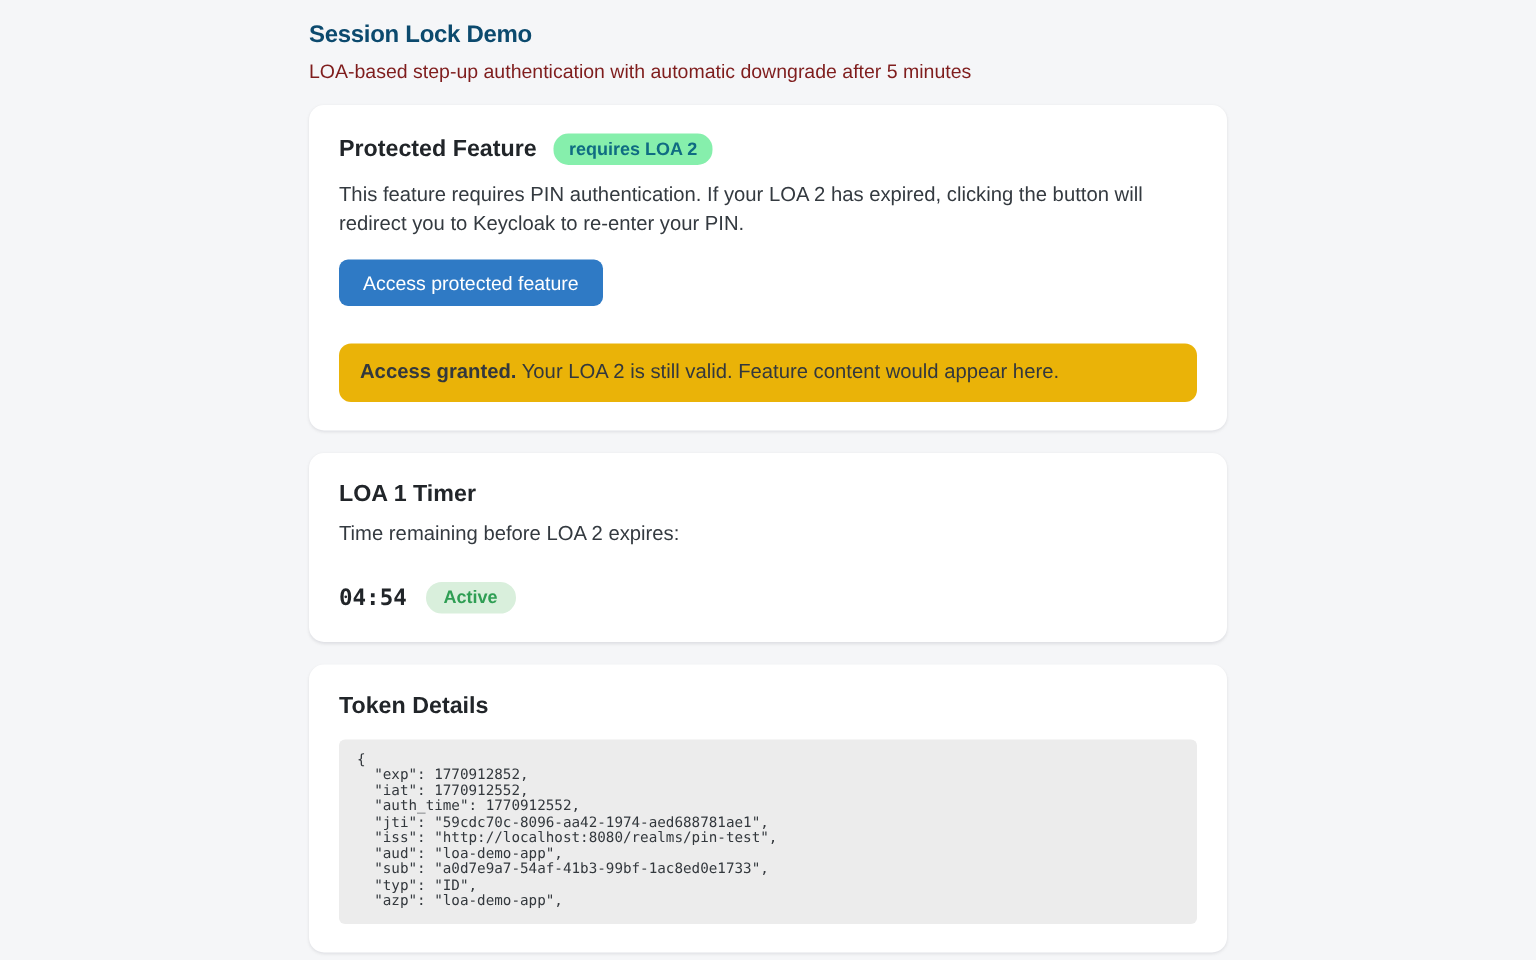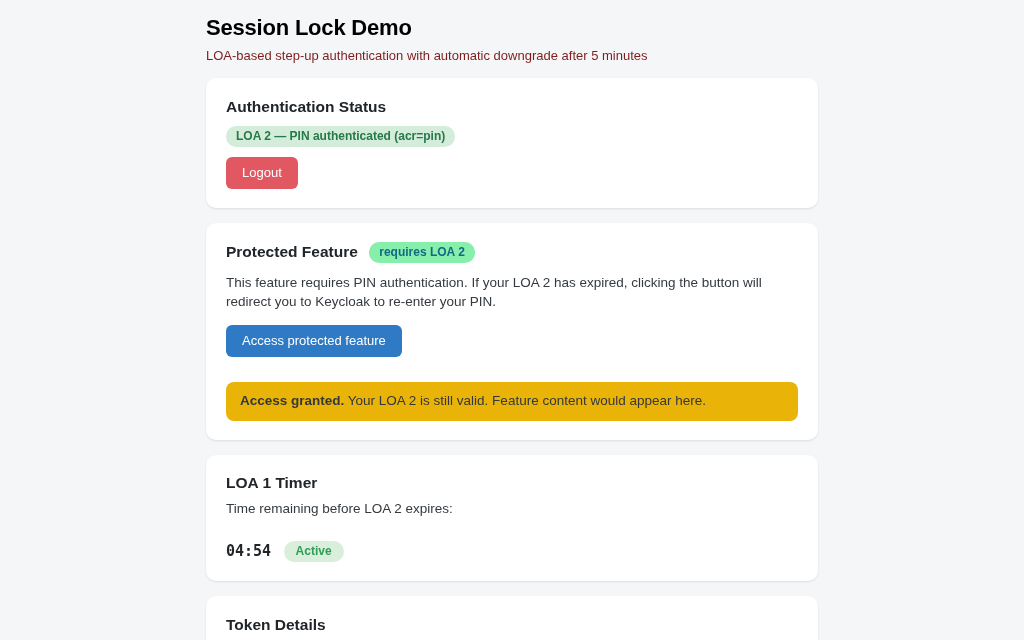--- a/index.html
+++ b/index.html
@@ -13,23 +13,23 @@
     color: #343a40;
     -webkit-font-smoothing: antialiased;
   }
   .container {
     width: 612px;
     margin: 0 auto;
     padding-top: 15px;
   }
   .page-title {
     margin: 0;
-    font-size: 22px;
+    font-size: 16px;
     font-weight: 700;
-    color: #000000;
+    color: #0c4a6e;
     letter-spacing: -0.2px;
   }
   .page-subtitle {
     margin: 7px 0 0 0;
     font-size: 13px;
     color: #7f1d1d;
   }
   .card {
     background: #ffffff;
     border-radius: 10px;
@@ -127,27 +127,20 @@
   }
 </style>
 </head>
 <body>
 
 <div class="container">
 
   <h1 class="page-title">Session Lock Demo</h1>
   <p class="page-subtitle">LOA-based step-up authentication with automatic downgrade after 5 minutes</p>
 
-  <div class="card">
-    <h2 class="card-heading">Authentication Status</h2>
-    <div>
-      <span class="badge badge-loa">LOA 2 — PIN authenticated (acr=pin)</span>
-    </div>
-    <button class="btn btn-danger">Logout</button>
-  </div>
 
   <div class="card">
     <div>
       <h2 class="card-heading">Protected Feature</h2>
       <span class="badge badge-requires">requires LOA 2</span>
     </div>
     <p class="card-text">This feature requires PIN authentication. If your LOA 2 has expired, clicking the button will redirect you to Keycloak to re-enter your PIN.</p>
     <button class="btn btn-primary">Access protected feature</button>
     <div class="alert-success"><span class="bold">Access granted.</span><span> Your LOA 2 is still valid. Feature content would appear here.</span></div>
   </div>

